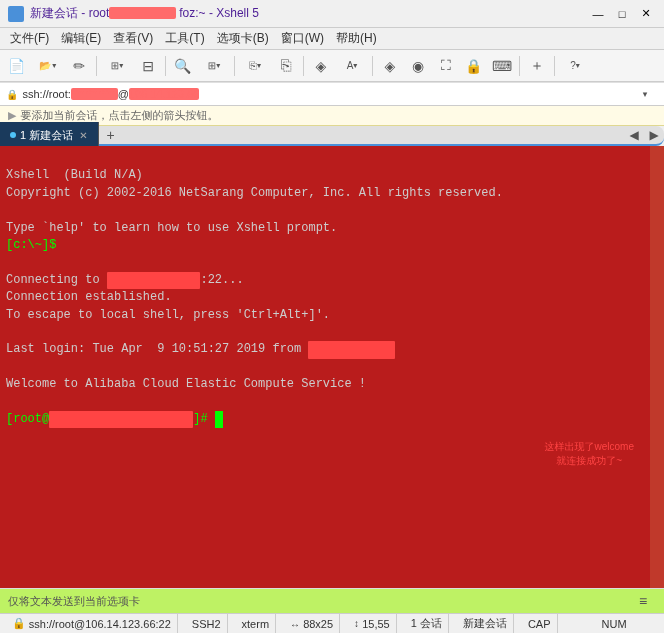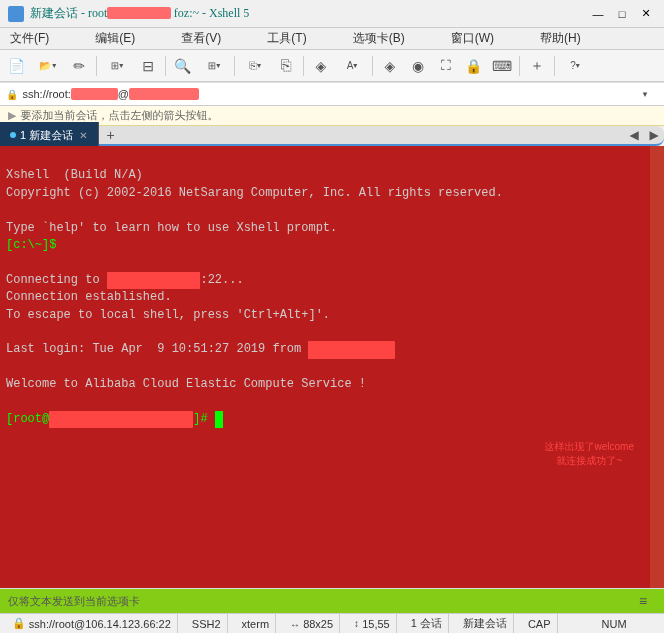--- a/index.html
+++ b/index.html
@@ -6,29 +6,29 @@
     body { width: 664px; height: 633px; overflow: hidden; font-family: 'Segoe UI', sans-serif; font-size: 12px; background: #f0f0f0; }
 
     
     .title-bar {
       display: flex; align-items: center; justify-content: space-between;
       background: #f0f0f0; padding: 4px 8px; height: 28px;
       border-bottom: 1px solid #ccc;
     }
     .title-bar-left { display: flex; align-items: center; gap: 6px; font-size: 12px; }
     .title-icon { width: 16px; height: 16px; background: #4a90d9; border-radius: 2px; display: inline-block; }
-    .title-text { font-size: 12px; color: #0f766e; font-family: Liberation Serif, serif; }
+    .title-text { font-size: 12px; color: #4c1d95; }
     .redacted { background: #ff6b6b; color: #ff6b6b; border-radius: 2px; display: inline-block; }
     .title-bar-right { display: flex; gap: 4px; }
     .win-btn { width: 20px; height: 18px; border: none; background: transparent; cursor: pointer; font-size: 11px; display: flex; align-items: center; justify-content: center; }
 
     
     .menu-bar {
       display: flex; align-items: center; background: #f0f0f0;
-      padding: 2px 4px; height: 22px; border-bottom: 1px solid #ccc; gap: 34px;
+      padding: 2px 4px; height: 22px; border-bottom: 1px solid #ccc;
     }
     .menu-item { padding: 2px 6px; cursor: pointer; font-size: 12px; color: #333; }
 
     
     .toolbar {
       display: flex; align-items: center; background: #f5f5f5;
       padding: 2px 4px; height: 32px; border-bottom: 1px solid #ccc; gap: 2px; flex-wrap: nowrap;
     }
     .toolbar-btn {
       width: 26px; height: 26px; border: 1px solid transparent; background: transparent;
@@ -90,21 +90,21 @@
       text-align: center; pointer-events: none;
     }
 
     
     .status-bar {
       background: #f0f0f0; border-top: 1px solid #ccc;
       height: 20px; display: flex; align-items: center; padding: 0 6px;
       font-size: 11px; color: #333; gap: 8px;
     }
     .status-send-bar {
-      background: #84cc16; border-top: 1px solid #ddd;
+      background: #bef264; border-top: 1px solid #ddd;
       height: 24px; display: flex; align-items: center; padding: 12px 8px;
       font-size: 11px; color: #555; justify-content: space-between;
     }
     .status-item { padding: 0 6px; border-right: 1px solid #ccc; height: 100%; display: flex; align-items: center; }
     .status-item:last-child { border-right: none; margin-left: 30px; }
 
     .app-wrapper {
       display: flex; flex-direction: column; width: 664px; height: 633px;
     }
   </style>

